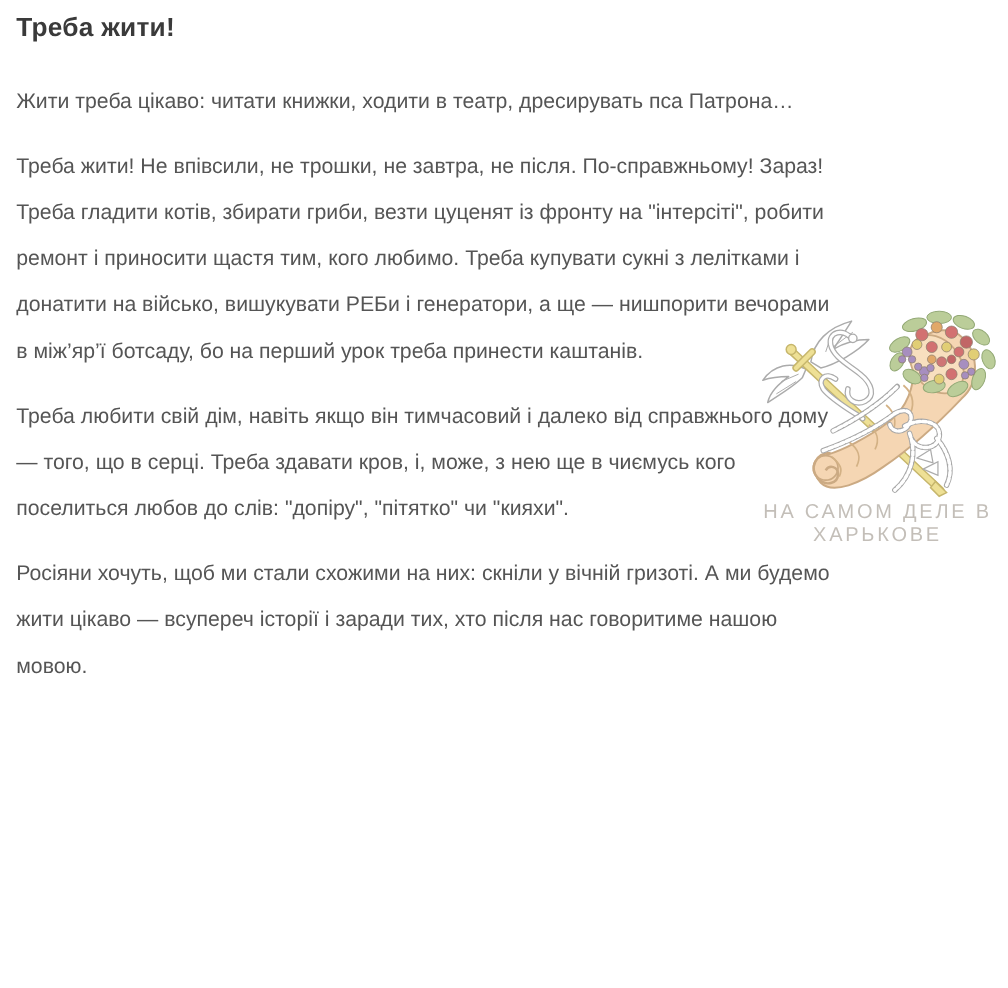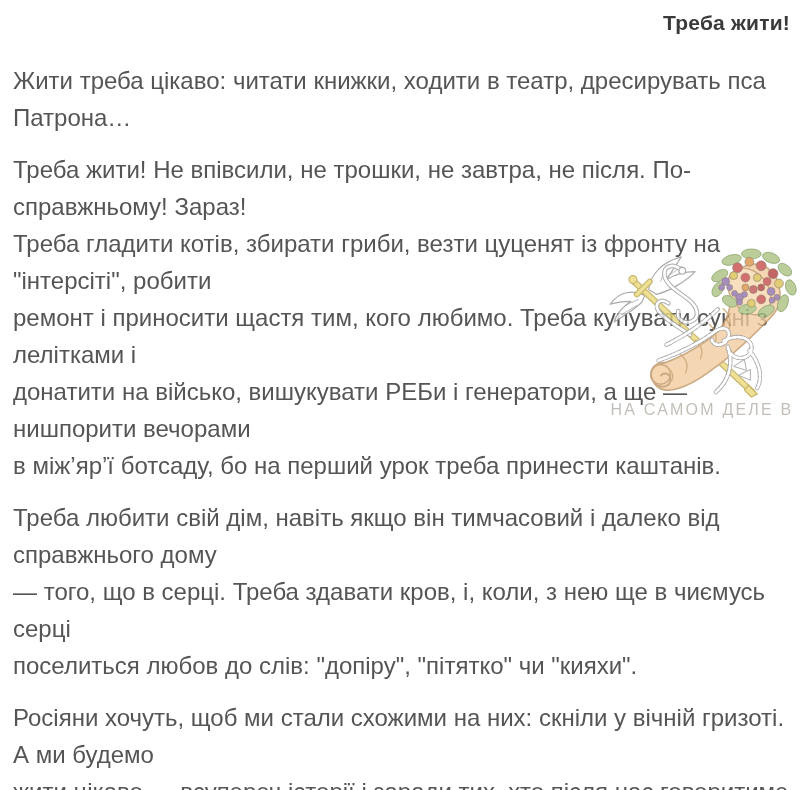--- a/index.html
+++ b/index.html
@@ -5,24 +5,24 @@
   html,body{margin:0;padding:0;}
   body{
     width:806px;height:790px;overflow:hidden;position:relative;
     background:var(--background,#ffffff);
     font-family:"Liberation Sans",sans-serif;
   }
   .page{padding:10px 16px 0 13px;position:relative;}
   h1.post-title{
     font-size:21px;font-weight:bold;letter-spacing:.2px;
     color:var(--heading-color,#3a3a3a);
-    margin:0 0 26px 0;line-height:26px;text-align:right;
+    margin:0 0 26px 0;line-height:26px;
   }
   p.para{
-    font-size:24px;line-height:37px;
+    font-size:17px;line-height:37px;
     color:var(--text-color,#555555);
     margin:0 0 15px 0;
     white-space:pre-line;
   }
   .watermark{
     position:absolute;left:598px;top:248px;width:208px;
     text-align:center;opacity:.78;pointer-events:none;z-index:5;
   }
   .watermark svg{display:block;margin:0 auto;overflow:visible;}
   .wm-label{
@@ -37,21 +37,21 @@
 
 <div class="page">
   <h1 class="post-title">Треба жити!</h1>
   <p class="para">Жити треба цікаво: читати книжки, ходити в театр, дресирувать пса Патрона…</p>
   <p class="para">Треба жити! Не впівсили, не трошки, не завтра, не після. По-справжньому! Зараз!
 Треба гладити котів, збирати гриби, везти цуценят із фронту на "інтерсіті", робити
 ремонт і приносити щастя тим, кого любимо. Треба купувати сукні з лелітками і
 донатити на військо, вишукувати РЕБи і генератори, а ще — нишпорити вечорами
 в між’яр’ї ботсаду, бо на перший урок треба принести каштанів.</p>
   <p class="para">Треба любити свій дім, навіть якщо він тимчасовий і далеко від справжнього дому
-— того, що в серці. Треба здавати кров, і, коли, з нею ще в чиємусь серці
+— того, що в серці. Треба здавати кров, і, може, з нею ще в чиємусь кого
 поселиться любов до слів: "допіру", "пітятко" чи "кияхи".</p>
   <p class="para">Росіяни хочуть, щоб ми стали схожими на них: скніли у вічній гризоті. А ми будемо
 жити цікаво — всупереч історії і заради тих, хто після нас говоритиме нашою
 мовою.</p>
 </div>
 
 <div class="watermark">
   <svg width="200" height="150" viewBox="0 0 200 152" aria-hidden="true">
 
     <g fill="#ffffff" stroke="#949494" stroke-width="1.2" stroke-linejoin="round">
@@ -150,14 +150,15 @@
     </g>
 
     <g>
       <polygon points="132,120 143,113 145,124" fill="#ffffff" stroke="#949494" stroke-width="1"></polygon>
       <polygon points="137,129 149,123 149,134" fill="#ffffff" stroke="#949494" stroke-width="1"></polygon>
       <polygon points="147,139 156,148 150,151 143,144" fill="#ead878" stroke="#b7a243" stroke-width="1.2"></polygon>
     </g>
   </svg>
   <div class="wm-label">
     <span>НА САМОМ ДЕЛЕ В</span>
+    <span>ХАРЬКОВЕ</span>
   </div>
 </div>
 
 </body></html>

